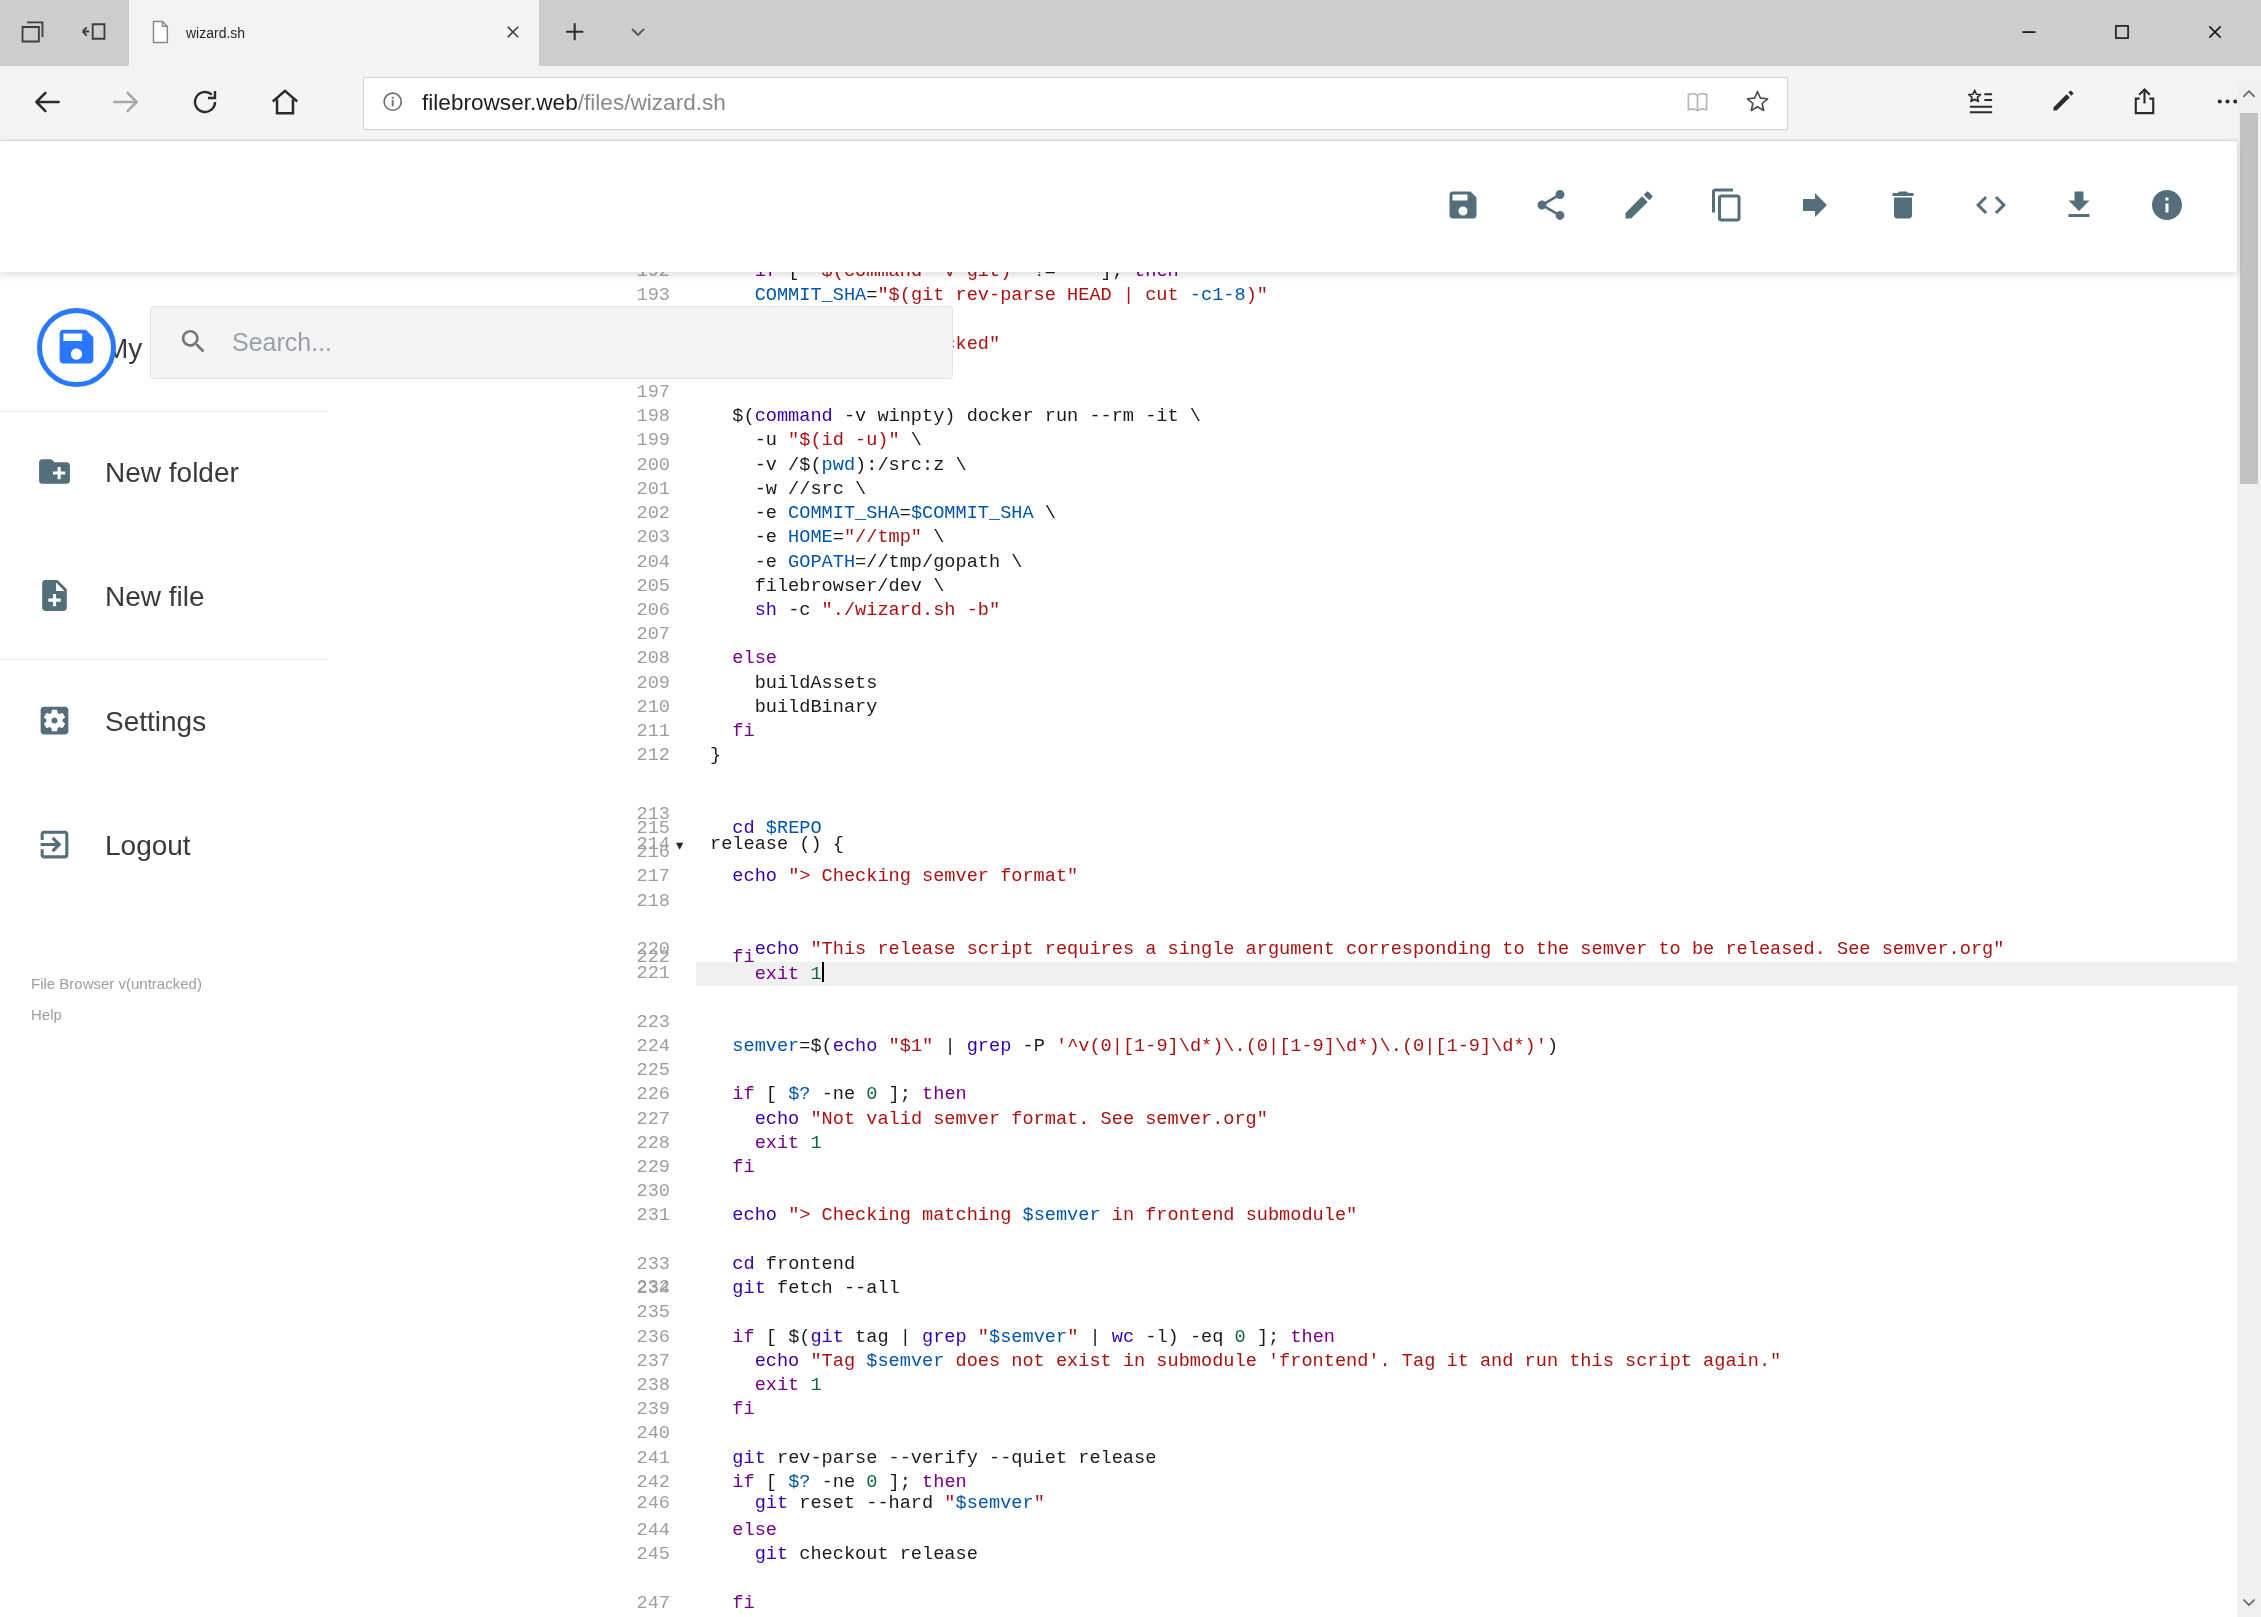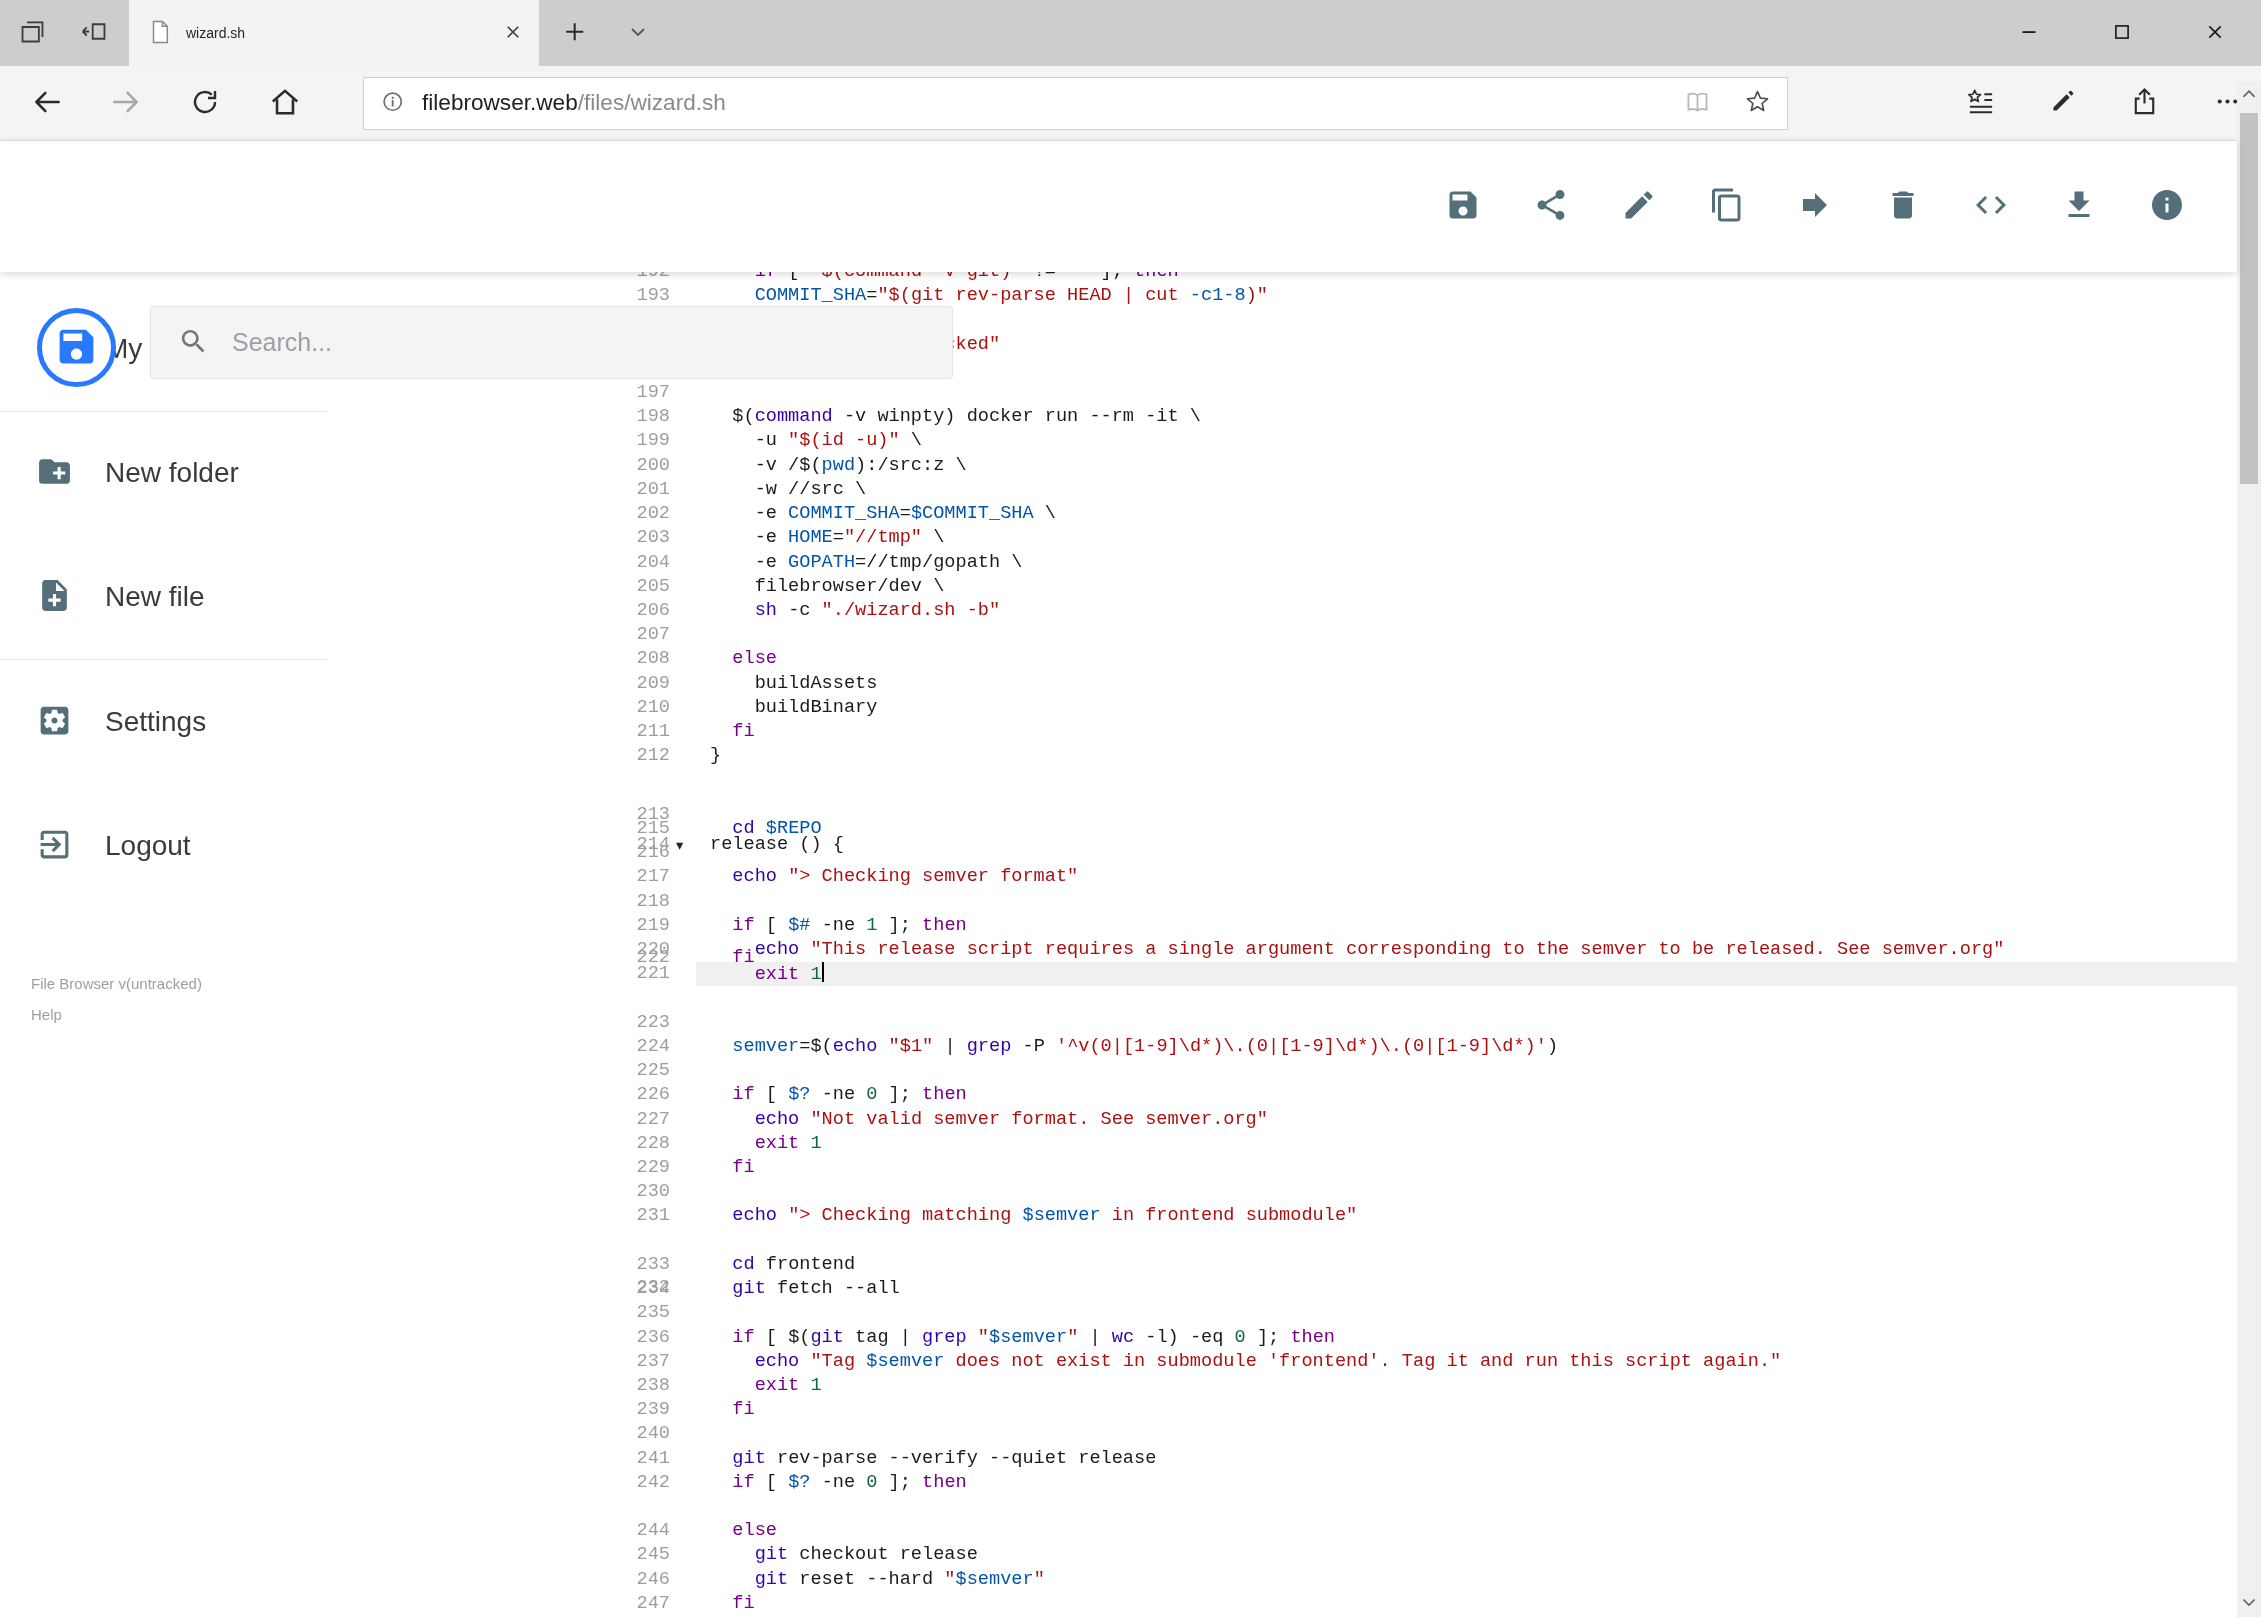--- a/index.html
+++ b/index.html
@@ -357,21 +357,20 @@
       <div class="cm-line" style="top: 400px;"><span class="ln">209</span><span class="code"><span class="tk-p">    buildAssets</span></span></div>
       <div class="cm-line" style="top: 424px;"><span class="ln">210</span><span class="code"><span class="tk-p">    buildBinary</span></span></div>
       <div class="cm-line" style="top: 448px;"><span class="ln">211</span><span class="code"><span class="tk-p">  </span><span class="tk-k">fi</span></span></div>
       <div class="cm-line" style="top: 472px;"><span class="ln">212</span><span class="code"><span class="tk-p">}</span></span></div>
       <div class="cm-line" style="top: 496px; margin-top: 35px;"><span class="ln">213</span><span class="code"></span></div>
       <div class="cm-line" style="top: 521px; margin-top: 40px;"><span class="ln">214</span><span class="fold">▾</span><span class="code"><span class="tk-p">release () {</span></span></div>
       <div class="cm-line" style="top: 545px;"><span class="ln">215</span><span class="code"><span class="tk-p">  </span><span class="tk-b">cd</span><span class="tk-p"> </span><span class="tk-v">$REPO</span></span></div>
       <div class="cm-line" style="top: 569px;"><span class="ln">216</span><span class="code"></span></div>
       <div class="cm-line" style="top: 593px;"><span class="ln">217</span><span class="code"><span class="tk-p">  </span><span class="tk-b">echo</span><span class="tk-p"> </span><span class="tk-s">"&gt; Checking semver format"</span></span></div>
       <div class="cm-line" style="top: 618px;"><span class="ln">218</span><span class="code"></span></div>
-      <div class="cm-line" style="top: 642px;"><span class="ln">219</span><span class="code"><span class="tk-p">  </span><span class="tk-k">if</span><span class="tk-p"> [ </span><span class="tk-v">$#</span><span class="tk-p"> -ne </span><span class="tk-n">1</span><span class="tk-p"> ]; </span><span class="tk-k">then</span></span></div>
       <div class="cm-line" style="top: 666px;"><span class="ln">220</span><span class="code"><span class="tk-p">    </span><span class="tk-b">echo</span><span class="tk-p"> </span><span class="tk-s">"This release script requires a single argument corresponding to the semver to be released. See semver.org"</span></span></div>
       <div class="cm-line" style="top: 690px;"><div class="active-bg"></div><span class="ln">221</span><span class="code"><span class="tk-p">    </span><span class="tk-k">exit</span><span class="tk-p"> </span><span class="tk-n">1</span><span class="cursor"></span></span></div>
       <div class="cm-line" style="top: 674px; text-decoration: underline;"><span class="ln">222</span><span class="code"><span class="tk-p">  </span><span class="tk-k">fi</span></span></div>
       <div class="cm-line" style="top: 739px;"><span class="ln">223</span><span class="code"></span></div>
       <div class="cm-line" style="top: 763px;"><span class="ln">224</span><span class="code"><span class="tk-p">  </span><span class="tk-v">semver</span><span class="tk-p">=$(</span><span class="tk-b">echo</span><span class="tk-p"> </span><span class="tk-s">"$1"</span><span class="tk-p"> | </span><span class="tk-b">grep</span><span class="tk-p"> -P </span><span class="tk-s">'^v(0|[1-9]\d*)\.(0|[1-9]\d*)\.(0|[1-9]\d*)'</span><span class="tk-p">)</span></span></div>
       <div class="cm-line" style="top: 787px;"><span class="ln">225</span><span class="code"></span></div>
       <div class="cm-line" style="top: 811px;"><span class="ln">226</span><span class="code"><span class="tk-p">  </span><span class="tk-k">if</span><span class="tk-p"> [ </span><span class="tk-v">$?</span><span class="tk-p"> -ne </span><span class="tk-n">0</span><span class="tk-p"> ]; </span><span class="tk-k">then</span></span></div>
       <div class="cm-line" style="top: 836px;"><span class="ln">227</span><span class="code"><span class="tk-p">    </span><span class="tk-b">echo</span><span class="tk-p"> </span><span class="tk-s">"Not valid semver format. See semver.org"</span></span></div>
       <div class="cm-line" style="top: 860px;"><span class="ln">228</span><span class="code"><span class="tk-p">    </span><span class="tk-k">exit</span><span class="tk-p"> </span><span class="tk-n">1</span></span></div>
       <div class="cm-line" style="top: 884px;"><span class="ln">229</span><span class="code"><span class="tk-p">  </span><span class="tk-k">fi</span></span></div>
@@ -383,21 +382,21 @@
       <div class="cm-line" style="top: 1029px;"><span class="ln">235</span><span class="code"></span></div>
       <div class="cm-line" style="top: 1054px;"><span class="ln">236</span><span class="code"><span class="tk-p">  </span><span class="tk-k">if</span><span class="tk-p"> [ $(</span><span class="tk-b">git</span><span class="tk-p"> tag | </span><span class="tk-b">grep</span><span class="tk-p"> </span><span class="tk-s">"</span><span class="tk-v">$semver</span><span class="tk-s">"</span><span class="tk-p"> | </span><span class="tk-b">wc</span><span class="tk-p"> -l) -eq </span><span class="tk-n">0</span><span class="tk-p"> ]; </span><span class="tk-k">then</span></span></div>
       <div class="cm-line" style="top: 1078px;"><span class="ln">237</span><span class="code"><span class="tk-p">    </span><span class="tk-b">echo</span><span class="tk-p"> </span><span class="tk-s">"Tag </span><span class="tk-v">$semver</span><span class="tk-s"> does not exist in submodule 'frontend'. Tag it and run this script again."</span></span></div>
       <div class="cm-line" style="top: 1102px;"><span class="ln">238</span><span class="code"><span class="tk-p">    </span><span class="tk-k">exit</span><span class="tk-p"> </span><span class="tk-n">1</span></span></div>
       <div class="cm-line" style="top: 1126px;"><span class="ln">239</span><span class="code"><span class="tk-p">  </span><span class="tk-k">fi</span></span></div>
       <div class="cm-line" style="top: 1150px;"><span class="ln">240</span><span class="code"></span></div>
       <div class="cm-line" style="top: 1175px;"><span class="ln">241</span><span class="code"><span class="tk-p">  </span><span class="tk-b">git</span><span class="tk-p"> rev-parse --verify --quiet release</span></span></div>
       <div class="cm-line" style="top: 1199px;"><span class="ln">242</span><span class="code"><span class="tk-p">  </span><span class="tk-k">if</span><span class="tk-p"> [ </span><span class="tk-v">$?</span><span class="tk-p"> -ne </span><span class="tk-n">0</span><span class="tk-p"> ]; </span><span class="tk-k">then</span></span></div>
       <div class="cm-line" style="top: 1247px;"><span class="ln">244</span><span class="code"><span class="tk-p">  </span><span class="tk-k">else</span></span></div>
       <div class="cm-line" style="top: 1271px;"><span class="ln">245</span><span class="code"><span class="tk-p">    </span><span class="tk-b">git</span><span class="tk-p"> checkout release</span></span></div>
-      <div class="cm-line" style="top: 1296px;"><span class="ln">246</span><span class="code"><span class="tk-p">    </span><span class="tk-b">git</span><span class="tk-p"> reset --hard </span><span class="tk-s">"</span><span class="tk-v">$semver</span><span class="tk-s">"</span></span></div>
+      <div class="cm-line" style="top: 1220px;"><span class="ln">246</span><span class="code"><span class="tk-p">    </span><span class="tk-b">git</span><span class="tk-p"> reset --hard </span><span class="tk-s">"</span><span class="tk-v">$semver</span><span class="tk-s">"</span></span></div>
       <div class="cm-line" style="top: 1320px;"><span class="ln">247</span><span class="code"><span class="tk-p">  </span><span class="tk-k">fi</span></span></div>
     </div>
 
   <div class="scrollbar">
     <button class="scroll-arrow scroll-up">
       <span>
         <svg width="16" height="11.3" viewBox="0 0 20 14">
             <path d="M3 11l7-7 7 7" fill="none" stroke="#5f5f5f" stroke-width="2"></path>
           </svg>
       </span>

